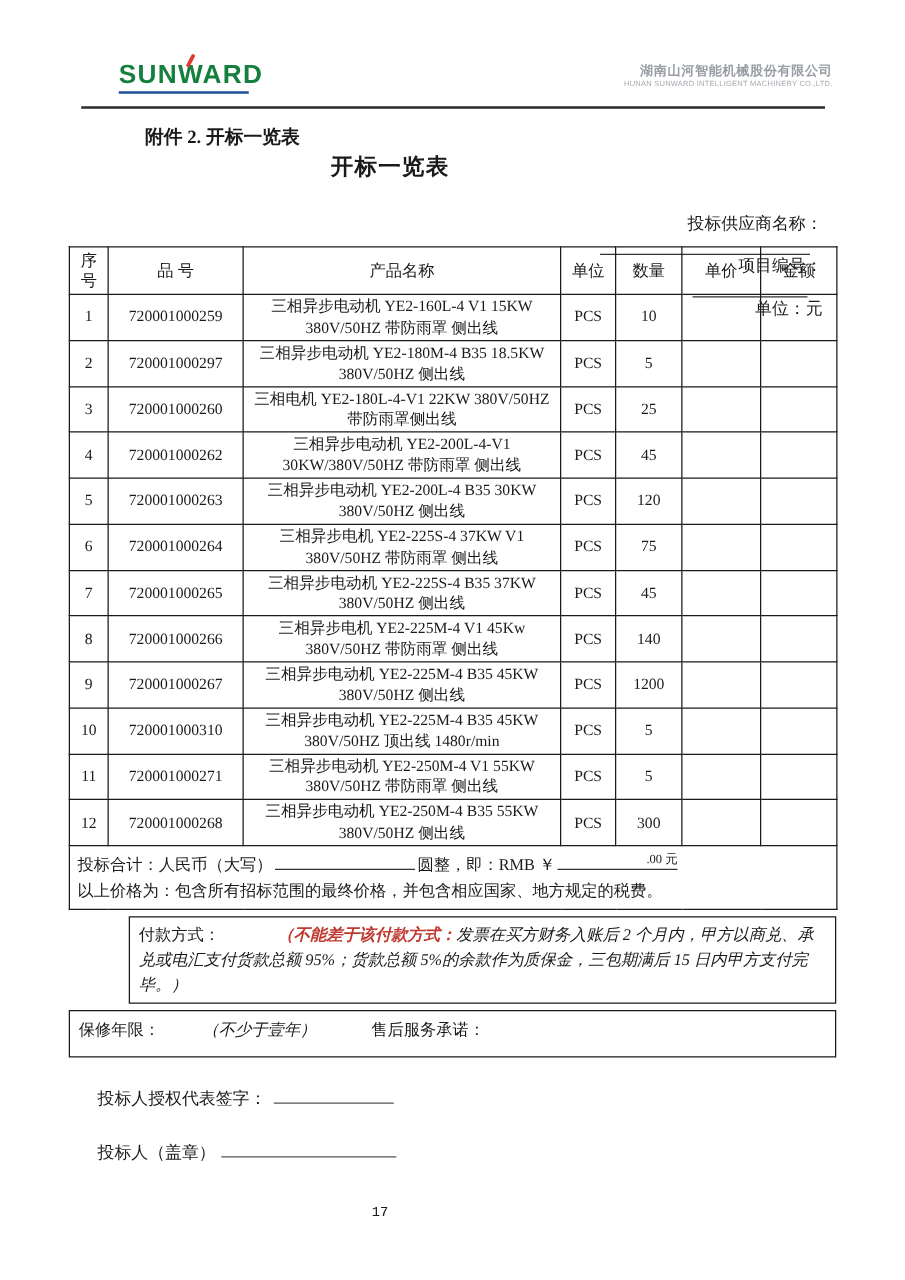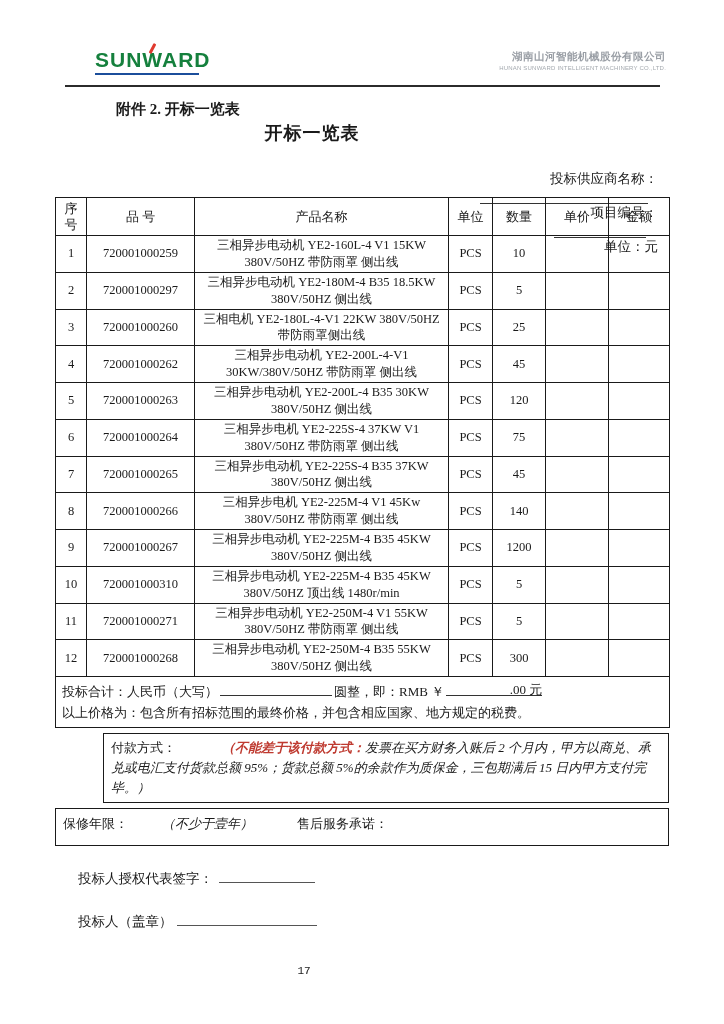--- a/index.html
+++ b/index.html
@@ -44,21 +44,21 @@
   table.bid { border-collapse:collapse; width:614px; table-layout:fixed; }
   table.bid th, table.bid td { border:1.5px solid #1a1a1a; font-weight:normal; }
   table.bid th { font-size:13px; height:38px; padding:2px; }
   table.bid td { font-size:12.5px; height:36px; text-align:center; padding:1px 2px; }
   td.name-cell { text-align:left; padding:1px 4px 1px 6px; font-size:12px;
     line-height:1.35; white-space:pre-line; }
   th.seq-h { white-space:pre-line; line-height:1.2; }
 
   tr.summary-row td { text-align:left; padding:3px 6px; font-size:13px; height:48px; line-height:1.6; }
   .blank.amount-cn { width:112px; margin:0 2px; }
-  .blank.amount-num { width:96px; margin-left:2px; text-align:right; font-size:13px; }
+  .blank.amount-num { width:96px; margin-left:2px; text-align:right; font-size:10px; }
 
   .terms-box { border:1.5px solid #1a1a1a; margin-top:5px; padding:4px 7px;
     font-size:13px; line-height:1.55;margin-left:48px; }
   .terms-box .spacer { display:inline-block; width:46px; }
   .red-italic { font-style:italic; font-weight:bold; }
   .black-italic { font-style:italic; }
   .warranty-box { border:1.5px solid #1a1a1a; margin-top:5px; padding:6px 7px 12px 7px; font-size:13px;font-family:Liberation Serif, serif; }
   .warranty-box .spacer1 { display:inline-block; width:34px; }
   .warranty-box .spacer2 { display:inline-block; width:44px; }
 

